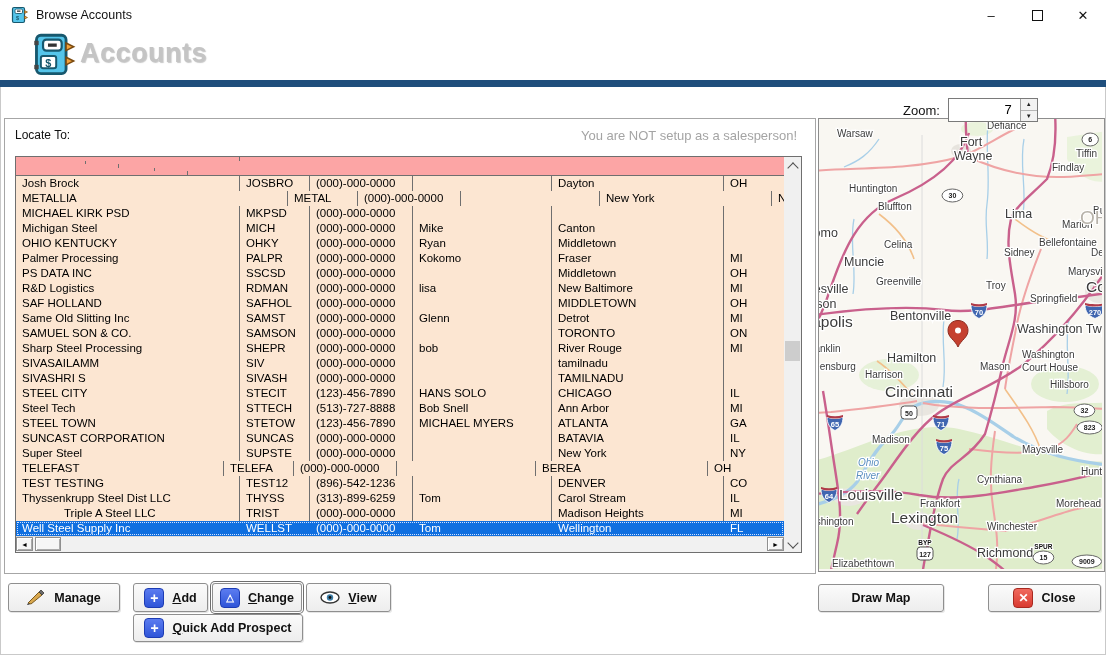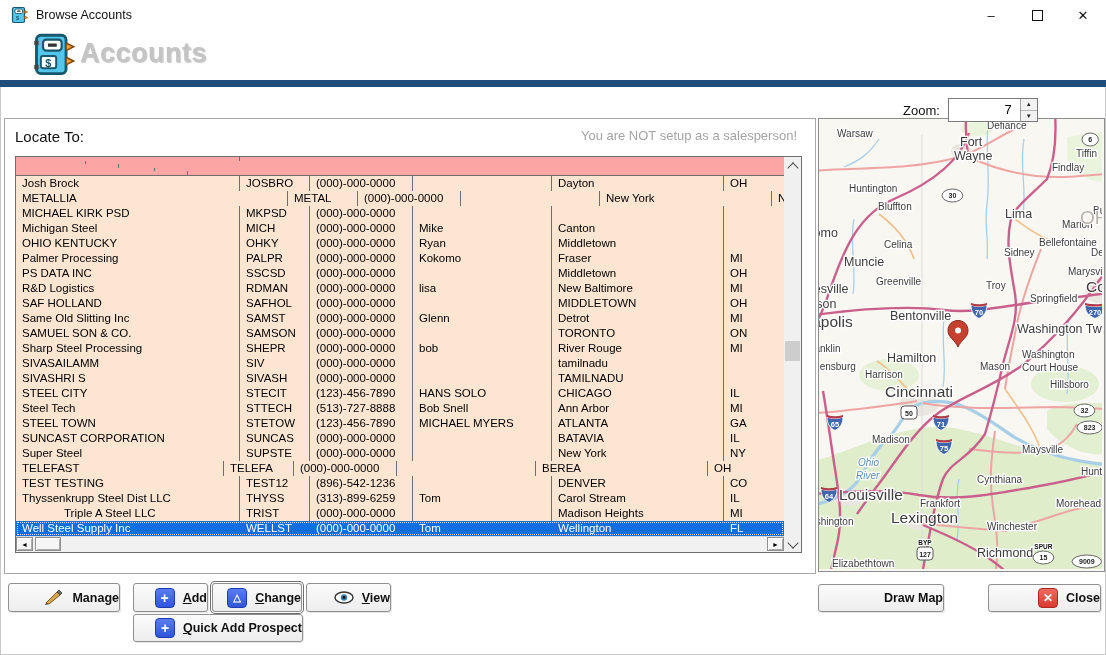--- a/index.html
+++ b/index.html
@@ -28,21 +28,21 @@
   .zoom-wrap{position:absolute;top:98px;left:903px;display:flex;align-items:center;z-index:3;}
   .zoom-label{font-size:13px;color:#111;margin-right:8px;}
   .zoom-box{width:88px;height:22px;border:1px solid #7a7a7a;background:#fff;display:flex;}
   .zoom-value{flex:1;text-align:right;font-size:13px;line-height:21px;padding-right:8px;}
   .zoom-arrows{width:16px;border-left:1px solid #a0a0a0;display:flex;flex-direction:column;}
   .zoom-arrows .sp{flex:1;display:flex;align-items:center;justify-content:center;font-size:6px;color:#222;background:#f2f2f2;}
   .zoom-arrows .sp:first-child{border-bottom:1px solid #b5b5b5;}
 
   
   .left-panel{position:absolute;left:4px;top:118px;width:810px;height:454px;border:1px solid #a6a6a6;background:#fff;}
-  .locate-label{position:absolute;left:10px;top:9px;font-size:15px;color:#111;}
+  .locate-label{position:absolute;left:10px;top:9px;font-size:12px;color:#111;}
   .sales-note{position:absolute;right:18px;top:9px;font-size:13px;color:#a4a4a4;}
 
   
   .grid{position:absolute;left:10px;top:37px;width:785px;height:395px;border:1px solid #6f6f6f;background:var(--rowbg,#FCE6D2);}
   .grid-header{position:absolute;left:0;top:0;right:17px;height:18px;background:#fca5a5;border-bottom:1px solid #6f6f6f;display:flex;flex-direction:column;}
   .th{font-size:11.5px;font-weight:bold;color:#000;line-height:17px;padding-left:6px;border-right:1px solid #6f6f6f;box-sizing:border-box;overflow:hidden;white-space:nowrap;}
   .th.center{text-align:center;padding-left:0;}
   .th:last-child{border-right:none;flex:1;}
   .grid-body{position:absolute;left:0;top:19px;right:17px;bottom:15px;overflow:hidden;}
   .row{display:flex;height:15px;}
@@ -71,21 +71,21 @@
   text.m{font-size:10px;}
   text.l{font-size:12.5px;}
   text.xl{font-size:15.5px;}
   text.state{font-size:19px;fill:#b7b2a9;stroke-width:2px;}
   text.river{font-size:10px;font-style:italic;fill:#5b8fc0;}
   text.shieldtxt{fill:#fff;font-weight:bold;font-family:"Liberation Sans",sans-serif;stroke:none;}
   text.ustxt{fill:#222;font-weight:bold;font-family:"Liberation Sans",sans-serif;stroke:none;}
   text.cap{fill:#111;font-weight:bold;font-size:6.5px;font-family:"Liberation Sans",sans-serif;stroke:#fff;stroke-width:2px;paint-order:stroke;}
 
   
-  .btn{position:absolute;display:flex;align-items:center;justify-content:flex-end;gap:8px;background:linear-gradient(#fbfbfb,#ededed);border:1px solid #8f8f8f;border-radius:3px;font-weight:bold;font-size:12.5px;color:#111;box-shadow:1px 1px 0 rgba(0,0,0,.10);box-sizing:border-box;}
+  .btn{position:absolute;display:flex;align-items:center;justify-content:center;gap:8px;background:linear-gradient(#fbfbfb,#ededed);border:1px solid #8f8f8f;border-radius:3px;font-weight:bold;font-size:12.5px;color:#111;box-shadow:1px 1px 0 rgba(0,0,0,.10);box-sizing:border-box;}
   .btn u{text-decoration:underline;}
   .btn.default{box-shadow:0 0 0 1px #ffffff,0 0 0 2px #6e6e6e;}
   .sq-icon{width:18px;height:18px;border-radius:4px;display:flex;align-items:center;justify-content:center;color:#fff;font-weight:bold;flex:0 0 auto;}
   .sq-icon.blue{background:linear-gradient(#5b7cf0,var(--iconblue,#2F55D8));border:1px solid #1d3cb4;font-size:14px;line-height:1;}
   .sq-icon.red{background:linear-gradient(#f06a5e,var(--closered,#D93A30));border:1px solid #a82920;font-size:12px;}
   .tri{font-size:10px;}
 </style>
 </head>
 <body>
 

